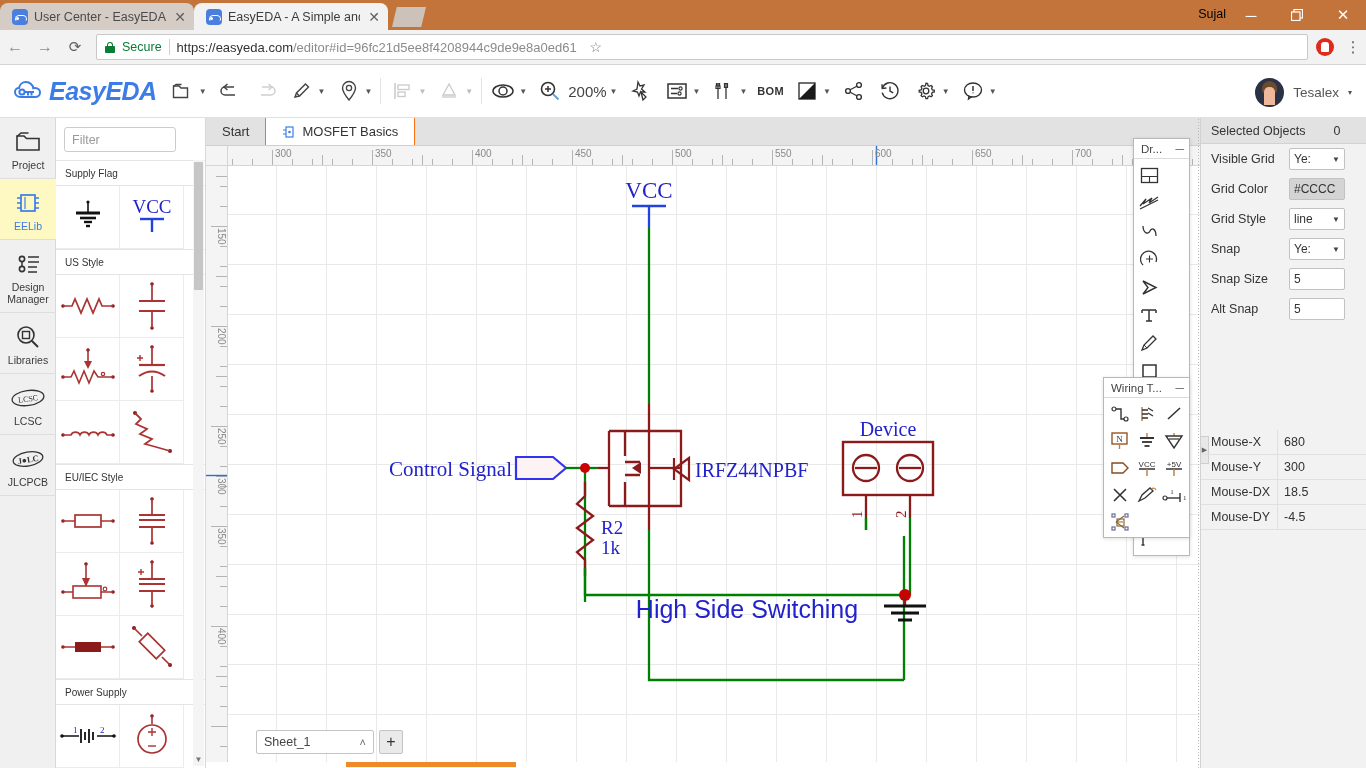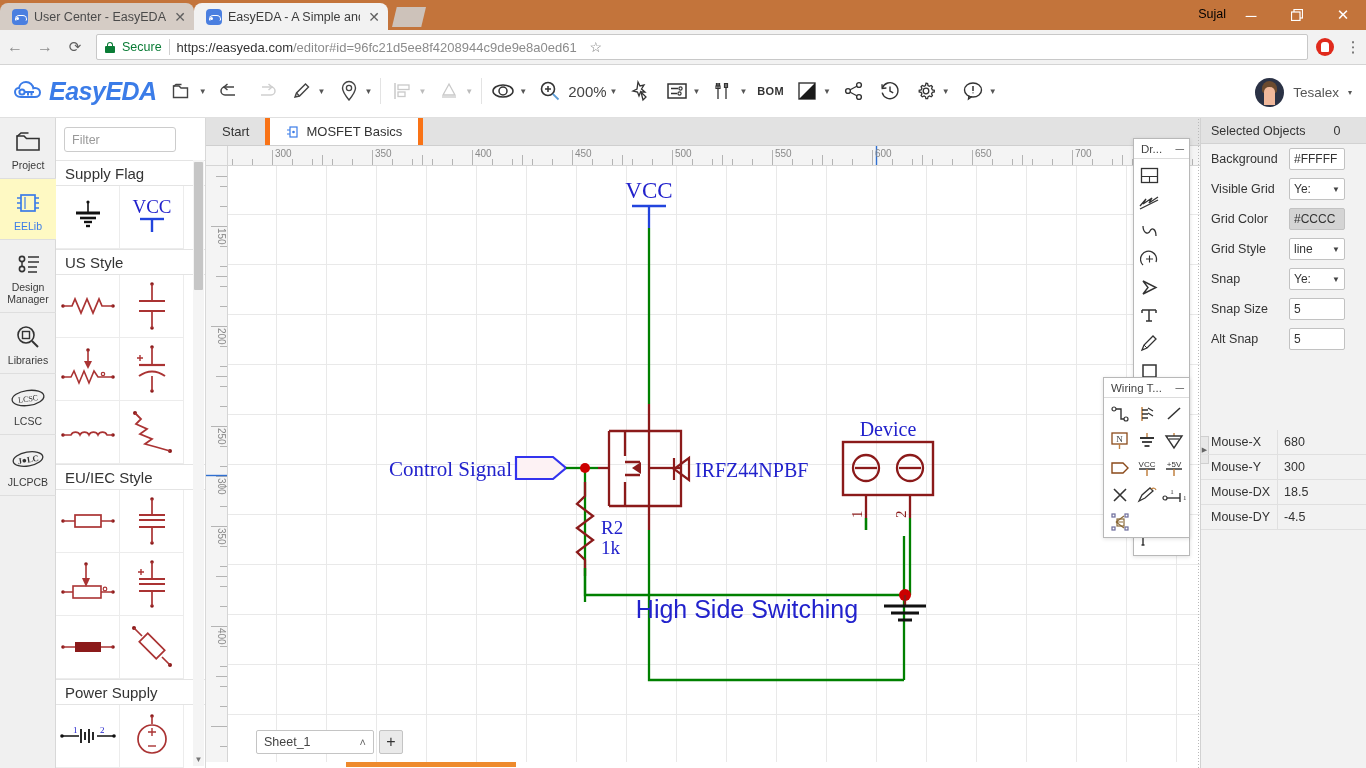--- a/index.html
+++ b/index.html
@@ -141,21 +141,21 @@
     position: absolute; left: 56px; top: 118px; width: 150px; height: 650px;
     background: #fff; border-right: 1px solid #d8d8d8; overflow: hidden;
   }
   #filter-wrap { padding: 9px 8px 8px; }
   #filter-input {
     width: 112px; height: 25px; border: 1px solid #ccc; border-radius: 3px;
     padding: 0 7px; font-size: 12.5px; color: #999; display: flex; align-items: center;
   }
   .sec-head {
     height: 26px; line-height: 26px; padding-left: 9px;
-    font-size: 15px; color: #333;
+    font-size: 10px; color: #333;
     border-top: 1px solid #e4e4e4; border-bottom: 1px solid #e4e4e4;
     background: #fff;
   }
   .sym-row { display: flex; height: 63px; }
   .sym-cell {
     width: 64px; height: 63px; display: flex; align-items: center; justify-content: center;
     border-right: 1px solid #ececec; border-bottom: 1px solid #ececec;
   }
   #comp-scroll { position: absolute; right: 1px; top: 42px; width: 11px; height: 606px; background: #f4f4f4; }
   #comp-scroll .thumb { position: absolute; left: 1px; top: 2px; width: 9px; height: 128px; background: #c6c6c6; border-radius: 1px; }
@@ -163,21 +163,21 @@
   #comp-scroll .arr.up { top: 0; }
   #comp-scroll .arr.down { bottom: 0; }
 
   
   #editor-tabs {
     position: absolute; left: 206px; top: 118px; width: 994px; height: 28px;
     background: #e2e2e2; border-bottom: 1px solid #cfcfcf; display: flex; align-items: stretch;
   }
   .etab {
     display: flex; align-items: center; gap: 6px; padding: 0 16px;
-    font-size: 13px; color: #333; border-right: 5px solid #f97316;
+    font-size: 13px; color: #333; border-right: 1px solid #f97316;
   }
   .etab.active { background: #fff; }
   .etab .sch-ico { width: 14px; height: 14px; }
 
   #canvas-wrap {
     position: absolute; left: 206px; top: 146px; width: 994px; height: 622px;
     background: #fff;
   }
   #ruler-h {
     position: absolute; left: 22px; top: 0; width: 972px; height: 20px;
@@ -1083,24 +1083,20 @@
 </div>
 
 <div id="right-panel">
   <div id="right-dots"></div>
   <div id="sel-objects">
     <span class="lbl">Selected Objects</span>
     <span class="val">0</span>
   </div>
 
   <div class="attr-row">
-    <span class="k">Background</span>
-    <span class="attr-ctrl">#FFFFF</span>
-  </div>
-  <div class="attr-row">
     <span class="k">Visible Grid</span>
     <span class="attr-ctrl sel">
       <span>Ye:</span>
       <span class="dcaret">▼</span>
     </span>
   </div>
   <div class="attr-row">
     <span class="k">Grid Color</span>
     <span class="attr-ctrl swatch">#CCCC</span>
   </div>

